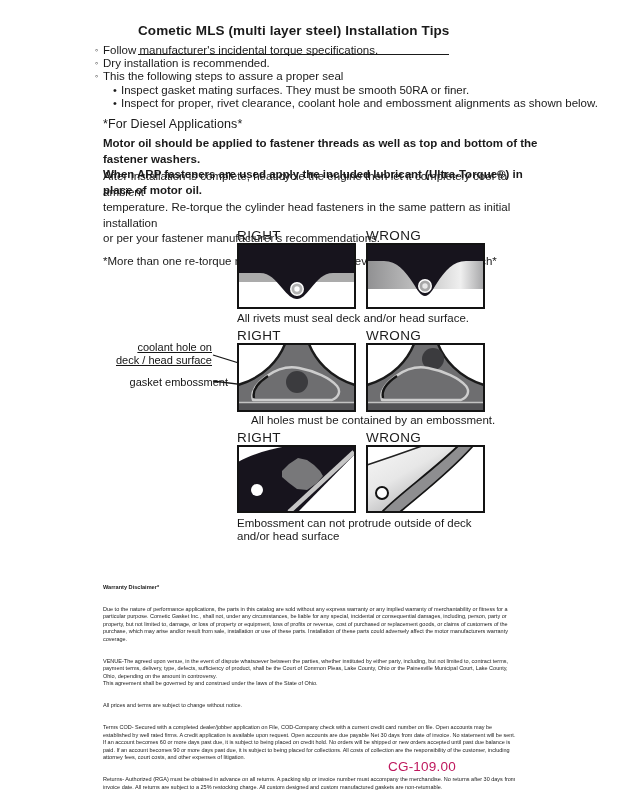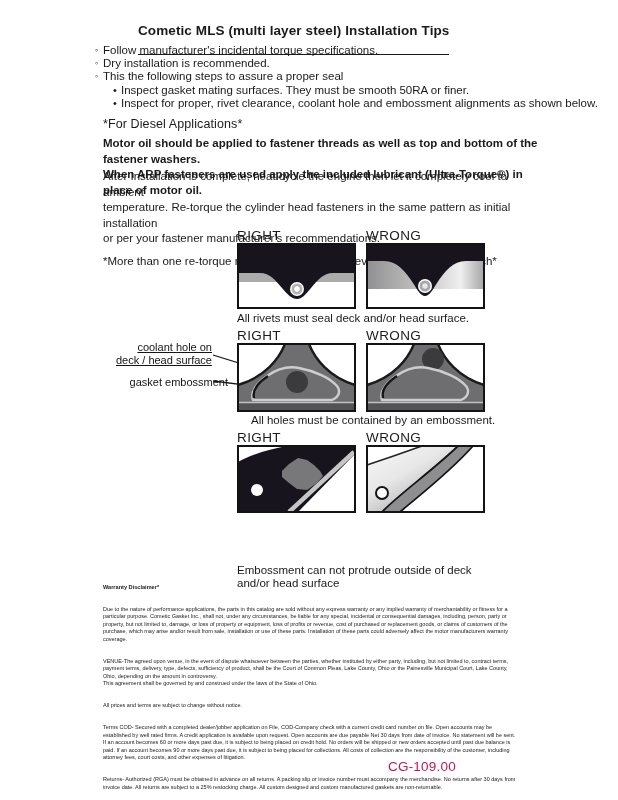--- a/index.html
+++ b/index.html
@@ -169,21 +169,21 @@
   <rect x="0" y="0" width="119" height="68" fill="#ffffff"></rect>
   <path d="M1,67 L1,20 C22,13 42,6 56,1 L92,1 C66,26 32,50 16,67 Z" fill="url(#gradBand)"></path>
   <path d="M16,67 C32,50 66,26 92,1 L107,1 C82,29 50,53 34,67 Z" fill="#8e8e90"></path>
   <path d="M16,67 C32,50 66,26 92,1" stroke="#141414" stroke-width="1.8" fill="none"></path>
   <path d="M107,1 C82,29 50,53 34,67" stroke="#141414" stroke-width="1.8" fill="none"></path>
   <path d="M1,20 C22,13 42,6 56,1" stroke="#222222" stroke-width="1.4" fill="none"></path>
   <circle cx="16" cy="48" r="6" fill="#ffffff" stroke="#131313" stroke-width="2"></circle>
   <rect x="1" y="1" width="117" height="66" fill="none" stroke="#131313" stroke-width="2"></rect>
 </svg>
 
-<div class="abs caption" style="left:237px;top:517px;width:300px;margin-top:47px;">Embossment can not protrude outside of deck
+<div class="abs caption" style="left:237px;top:517px;width:300px;">Embossment can not protrude outside of deck
 and/or head surface</div>
 
 <div class="abs fine" style="left:103px;top:576px;">
   <p class="fine-h">Warranty Disclaimer*</p>
   <p>Due to the nature of performance applications, the parts in this catalog are sold without any express warranty or any implied warranty of merchantability or fitness for a particular purpose.  Cometic Gasket Inc., shall not, under any circumstances, be liable for any special, incidental or consequential damages, including, person, party or property, but not limited to, damage, or loss of property or equipment, loss of profits or revenue, cost of purchased or replacement goods, or claims of customers of the purchase, which may arise and/or result from sale, installation or use of these parts.  Installation of these parts could adversely affect the motor manufacturers warranty coverage.</p>
   <p>VENUE-The agreed upon venue, in the event of dispute whatsoever between the parties, whether instituted by either party, including, but not limited to, contract terms, payment terms, delivery, type, defects, sufficiency of product, shall be the Court of Common Pleas, Lake County, Ohio or the Painesville Municipal Court, Lake County, Ohio, depending on the amount in controversy.
 This agreement shall be governed by and construed under the laws of the State of Ohio.</p>
   <p>All prices and terms are subject to change without notice.</p>
   <p>Terms COD- Secured with a completed dealer/jobber application on File, COD-Company check with a current credit card number on file.  Open accounts may be established by well rated firms.  A credit application is available upon request.  Open accounts are due payable Net 30 days from date of invoice.  No statement will be sent.  If an account becomes 60 or more days past due, it is subject to being placed on credit hold.  No orders will be shipped or new orders accepted until past due balance is paid.  If an account becomes 90 or more days past due, it is subject to being placed for collections.  All costs of collection are the responsibility of the customer, including attorney fees, court costs, and other expenses of litigation.</p>
   <p>Returns- Authorized (RGA) must be obtained in advance on all returns.  A packing slip or invoice number must accompany the merchandise.  No returns after 30 days from invoice date.  All returns are subject to a 25% restocking charge.  All custom designed and custom manufactured gaskets are non-returnable.</p>

